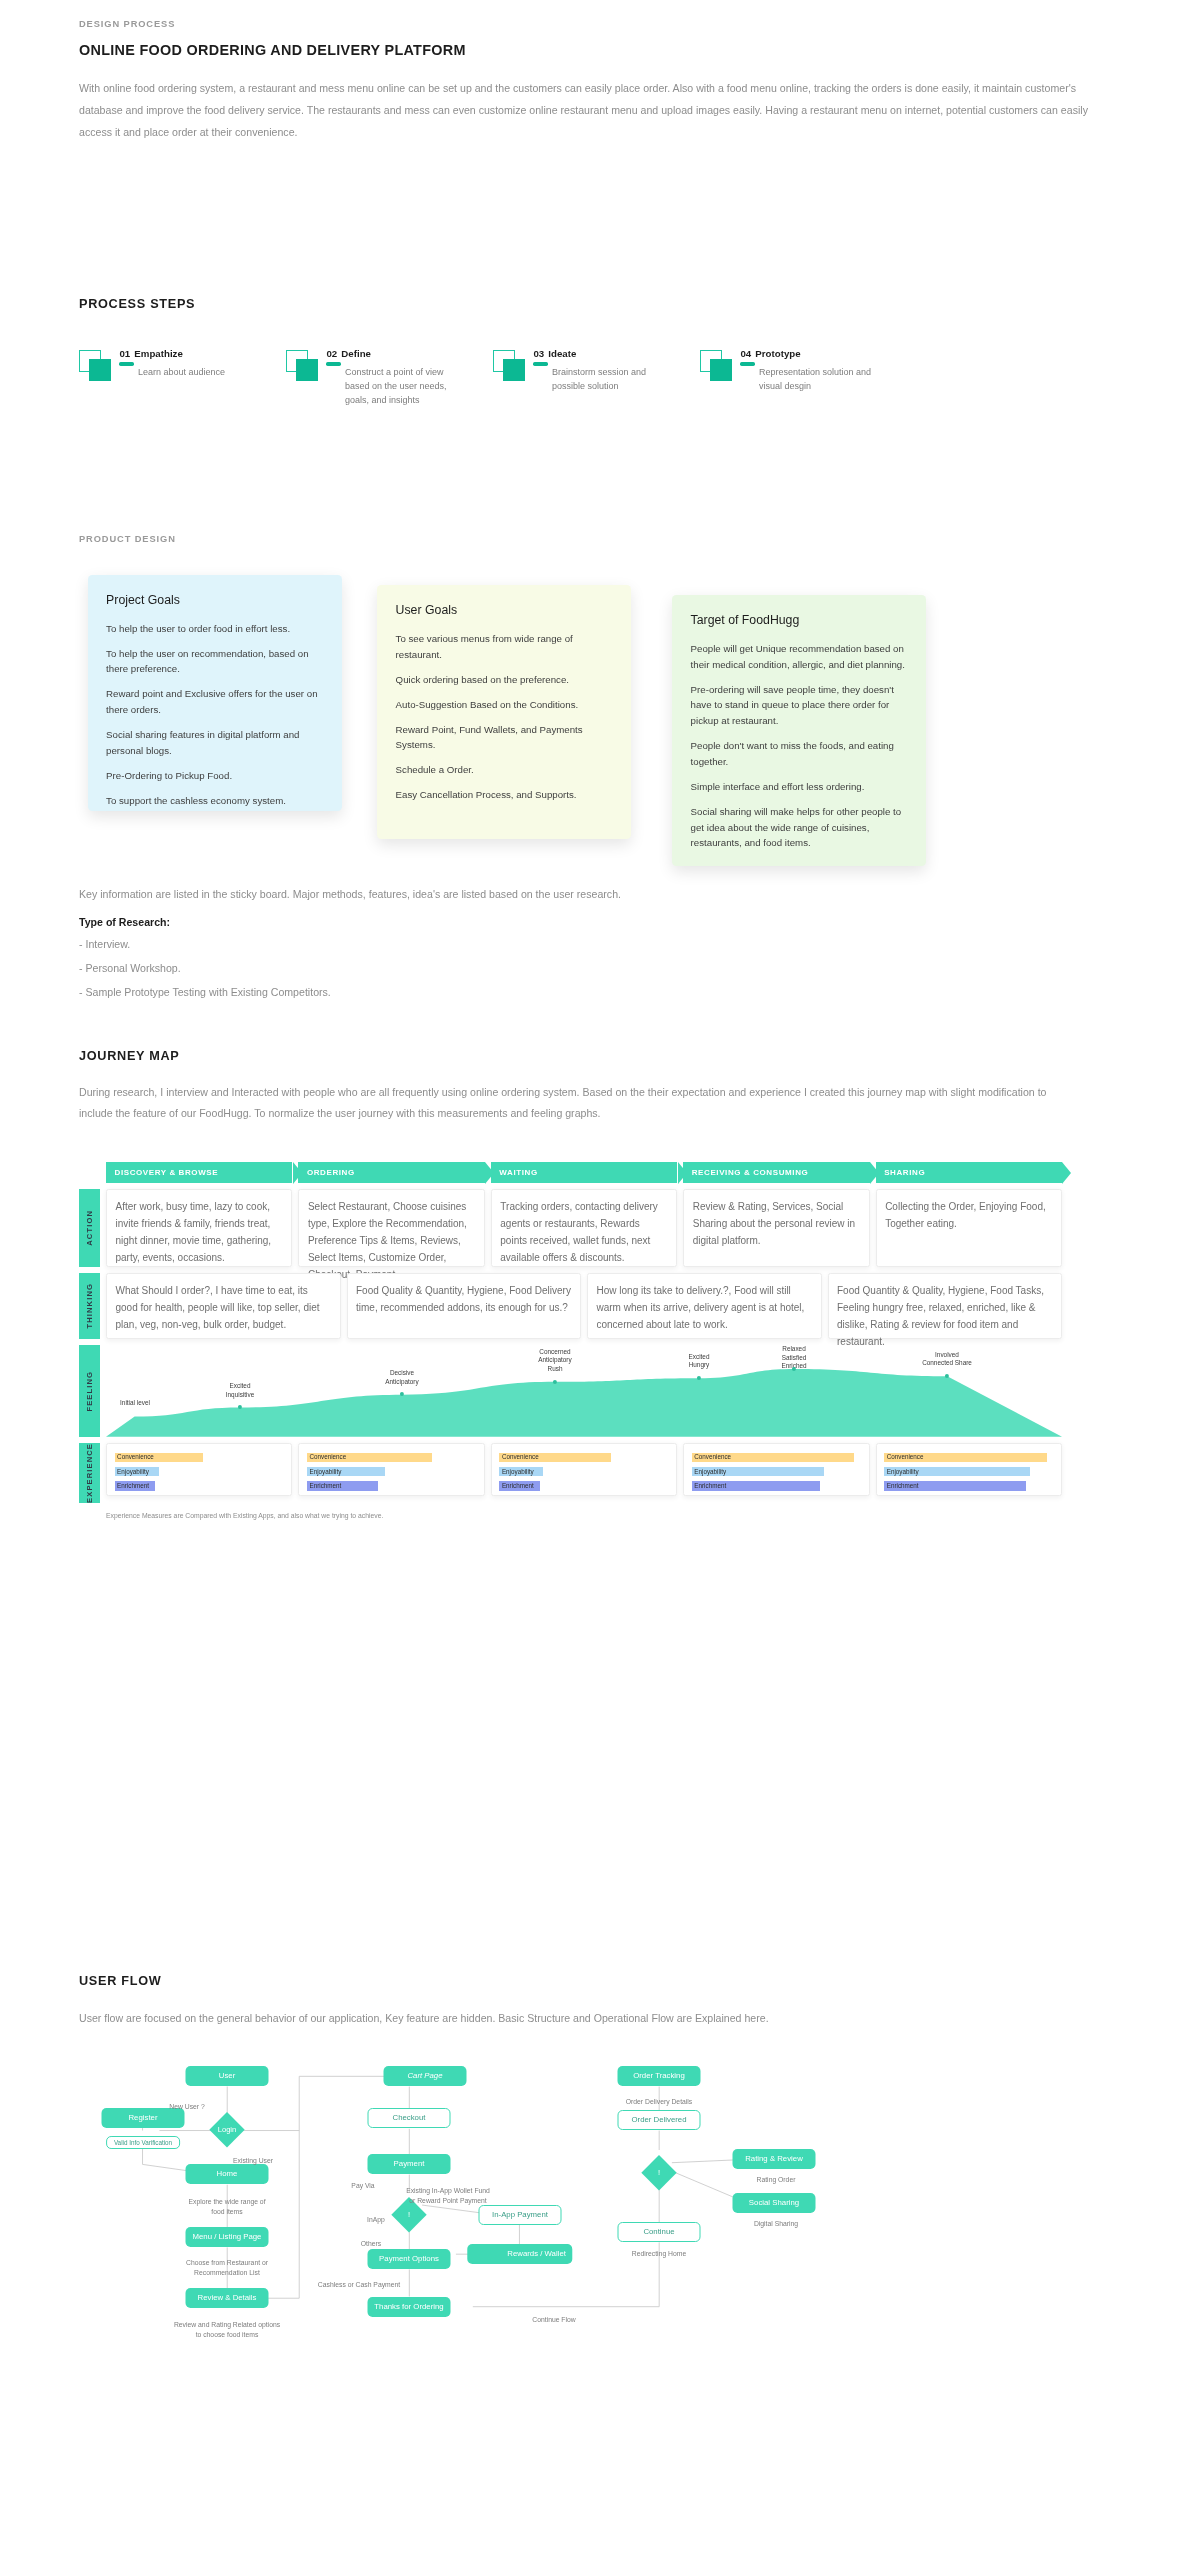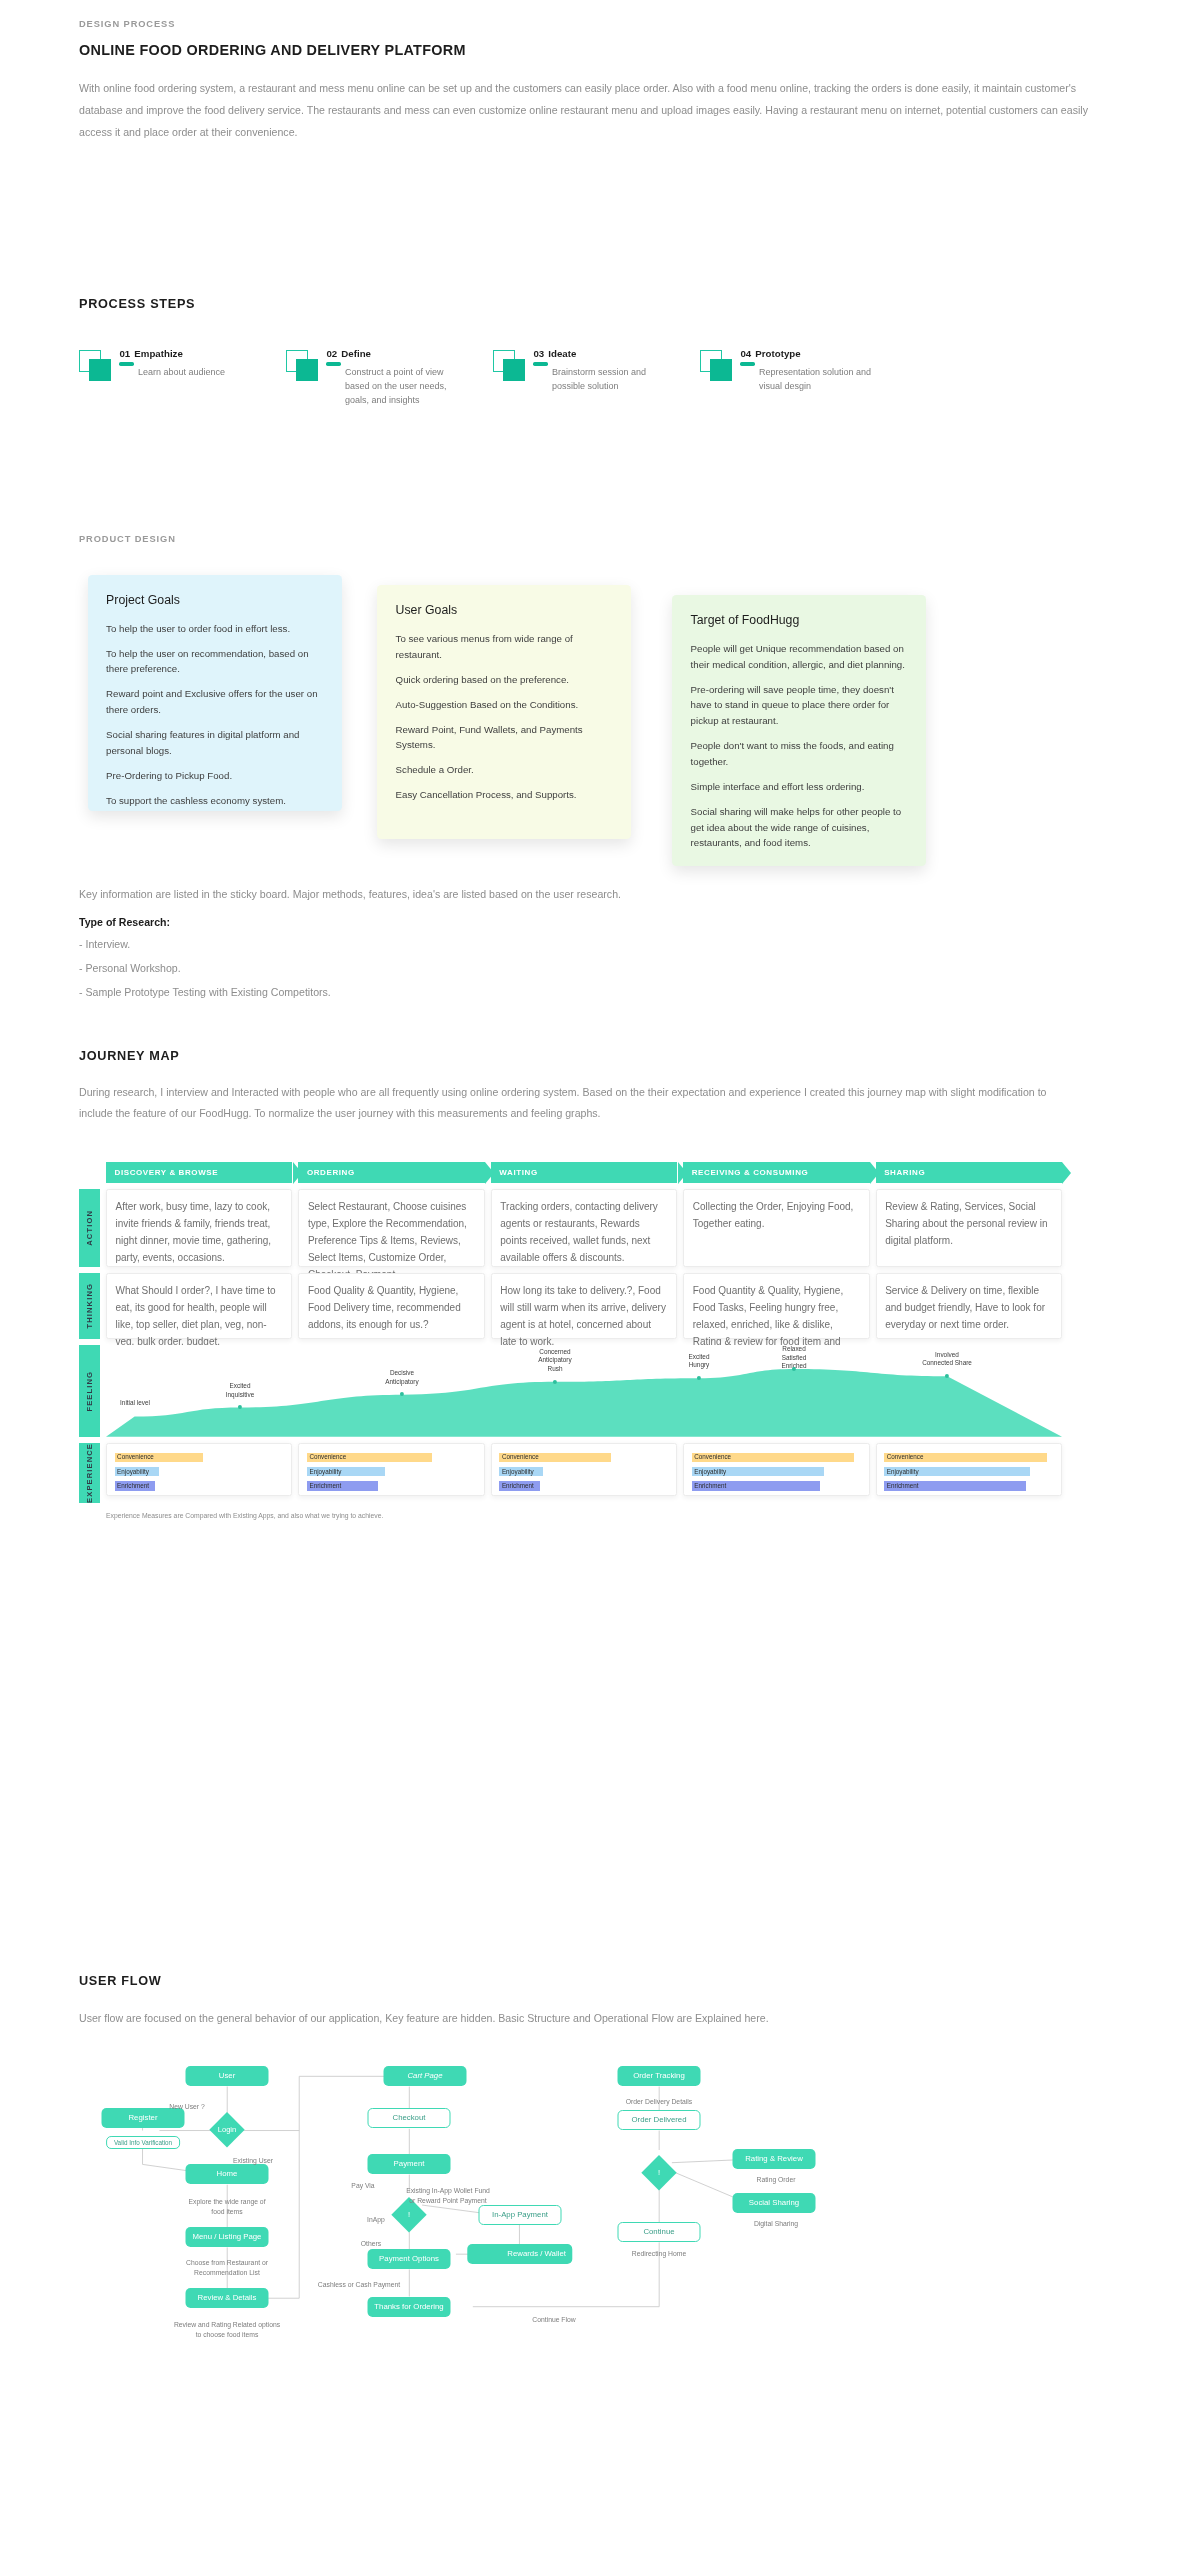--- a/index.html
+++ b/index.html
@@ -334,35 +334,34 @@
         </div>
 
       <div class="jm-row action">
         <div class="jm-label">
           <span>ACTION</span>
         </div>
         <div class="jm-cells" id="jm-action">
             <div class="jm-cell">After work, busy time, lazy to cook, invite friends &amp; family, friends treat, night dinner, movie time, gathering, party, events, occasions.</div>
             <div class="jm-cell">Select Restaurant, Choose cuisines type, Explore the Recommendation, Preference Tips &amp; Items, Reviews, Select Items, Customize Order, Checkout, Payment.</div>
             <div class="jm-cell">Tracking orders, contacting delivery agents or restaurants, Rewards points received, wallet funds, next available offers &amp; discounts.</div>
+            <div class="jm-cell">Review &amp; Rating, Services, Social Sharing about the personal review in digital platform.</div>
             <div class="jm-cell">Collecting the Order, Enjoying Food, Together eating.</div>
-            <div class="jm-cell">Review &amp; Rating, Services, Social Sharing about the personal review in digital platform.</div>
           </div>
       </div>
 
       <div class="jm-row thinking">
         <div class="jm-label">
           <span>THINKING</span>
         </div>
         <div class="jm-cells" id="jm-thinking">
             <div class="jm-cell">What Should I order?, I have time to eat, its good for health, people will like, top seller, diet plan, veg, non-veg, bulk order, budget.</div>
             <div class="jm-cell">Food Quality &amp; Quantity, Hygiene, Food Delivery time, recommended addons, its enough for us.?</div>
             <div class="jm-cell">How long its take to delivery.?, Food will still warm when its arrive, delivery agent is at hotel,  concerned about late to work.</div>
             <div class="jm-cell">Food Quantity &amp; Quality, Hygiene, Food Tasks, Feeling hungry free, relaxed, enriched, like &amp; dislike, Rating &amp; review for food item and restaurant.</div>
-            <div class="jm-cell">Service &amp; Delivery on time, flexible and budget friendly, Have to look for everyday or next time order.</div>
           </div>
       </div>
 
       <div class="jm-row feeling">
         <div class="jm-label">
           <span>FEELING</span>
         </div>
         <div class="feel-area" id="jm-feeling">
             <svg width="956" height="92" viewBox="0 0 1128 108">
               <path d="M 0 108 L 33.8 84.2 C 95.9 84.2 95.9 73.4 157.9 73.4 C 253.8 73.4 253.8 58.3 349.7 58.3 C 439.9 58.3 439.9 43.2 530.2 43.2 C 614.8 43.2 614.8 38.9 699.4 38.9 C 755.8 38.9 755.8 28.1 812.2 28.1 C 902.4 28.1 902.4 36.7 992.6 36.7 L 1128 108 Z" fill="#3fd9b4" opacity="0.85"></path>

